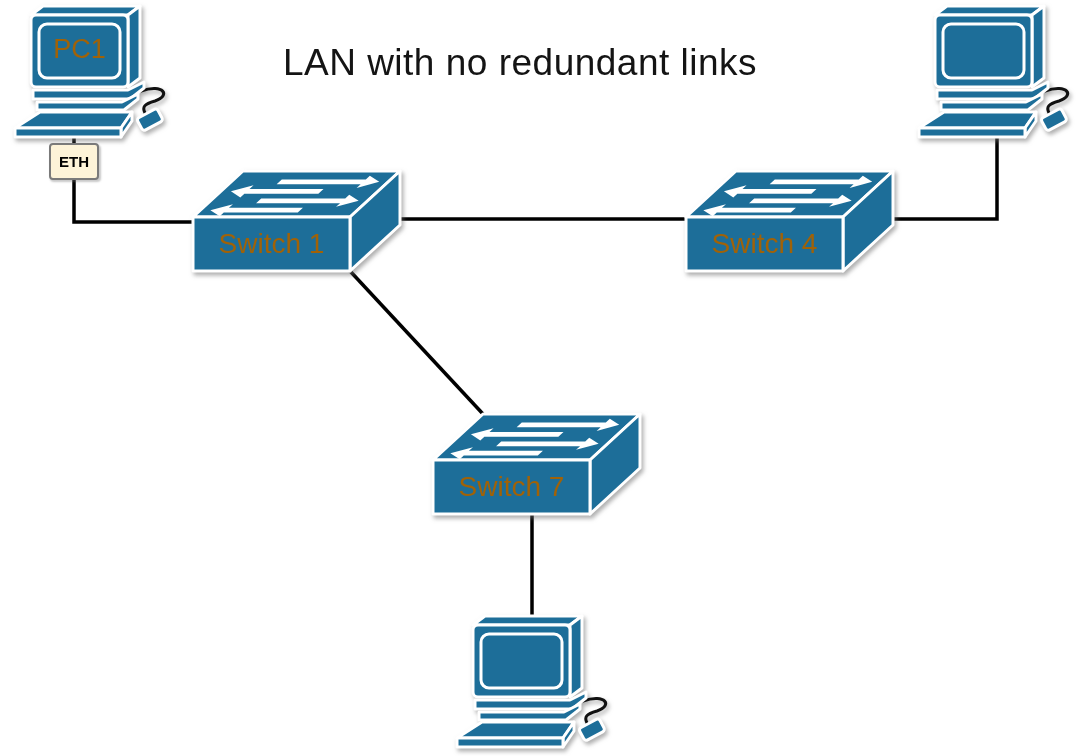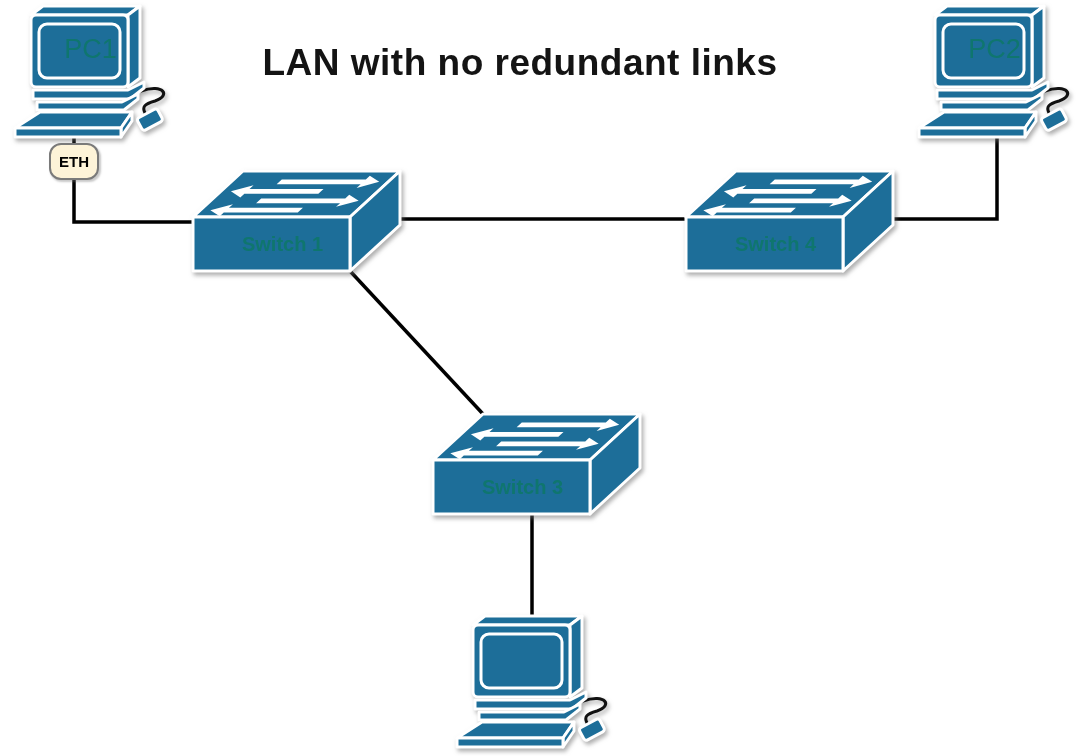--- a/index.html
+++ b/index.html
@@ -7,50 +7,49 @@
     position:relative;
     width:1085px;height:756px;
     background:#ffffff;
     font-family:"Liberation Sans", sans-serif;
     overflow:hidden;
   }
   .wires{position:absolute;left:0;top:0;}
   .title{
     position:absolute;left:240px;top:42px;width:560px;
     text-align:center;
-    font-size:37px;font-weight:700;letter-spacing:0.5px;
+    font-size:37px;font-weight:400;letter-spacing:0.5px;
     color:#141414;
     white-space:nowrap;
   }
   .node{position:absolute;}
   .node svg.icon{
     display:block;
     filter:drop-shadow(2.5px 3px 2px rgba(110,110,110,0.55));
   }
   .node .label{
     position:absolute;
     display:flex;align-items:center;justify-content:center;
-    color:#0f766e;
+    color:#a16207;
     white-space:nowrap;
-    margin-left:11px;
   }
   .pc .label{
     left:31px;top:20px;width:81px;height:54px;
     font-size:27px;font-weight:400;
   }
   .sw .label{
     left:8px;top:52px;width:157px;height:54px;
-    font-size:20px;font-weight:700;
+    font-size:28px;font-weight:400;
   }
   .eth-badge{
     position:absolute;left:49px;top:143px;width:50px;height:37px;
     box-sizing:border-box;
     background:#fdf3d8;
     border:2px solid #7a7a7a;
-    border-radius:12px;
+    border-radius:4px;
     display:flex;align-items:center;justify-content:center;
     font-size:15px;font-weight:700;color:#000000;
     box-shadow:1.5px 2px 2px rgba(120,120,120,0.4);
   }
 </style>
 </head>
 <body>
 
 <div class="canvas">
 
@@ -105,21 +104,20 @@
     <svg class="icon" width="160" height="140">
         <use href="#pc-shape"></use>
       </svg>
     <span class="label">PC1</span>
   </div>
 
   <div class="node pc" style="left:912px;top:2px;">
     <svg class="icon" width="160" height="140">
         <use href="#pc-shape"></use>
       </svg>
-    <span class="label">PC2</span>
   </div>
 
   <div class="node pc" style="left:450px;top:612px;">
     <svg class="icon" width="160" height="140">
         <use href="#pc-shape"></use>
       </svg>
   </div>
 
   <div class="node sw" style="left:185px;top:165px;">
     <svg class="icon" width="220" height="112">
@@ -132,18 +130,18 @@
     <svg class="icon" width="220" height="112">
         <use href="#switch-shape"></use>
       </svg>
     <span class="label">Switch 4</span>
   </div>
 
   <div class="node sw" style="left:425px;top:408px;">
     <svg class="icon" width="220" height="112">
         <use href="#switch-shape"></use>
       </svg>
-    <span class="label">Switch 3</span>
+    <span class="label">Switch 7</span>
   </div>
 
   <div class="eth-badge">ETH</div>
 
 </div>
 
 </body></html>

